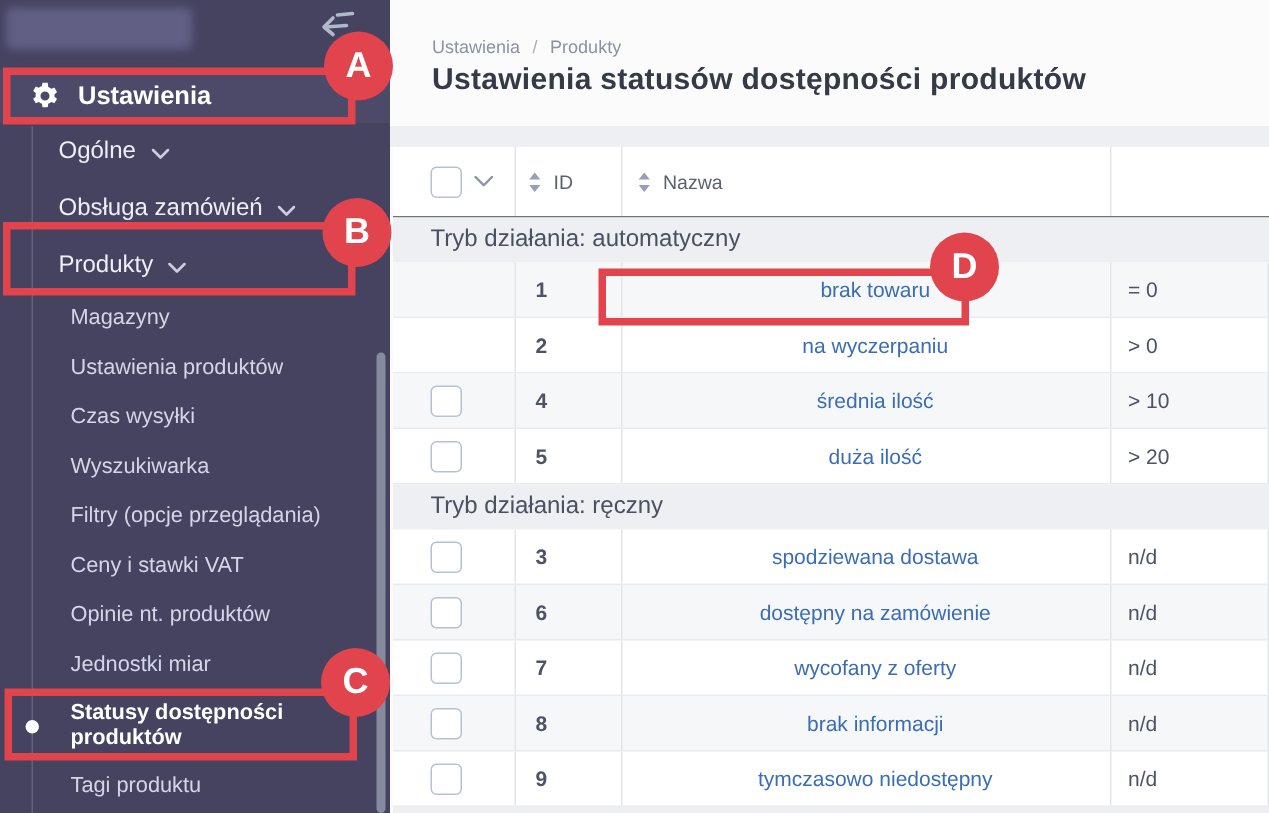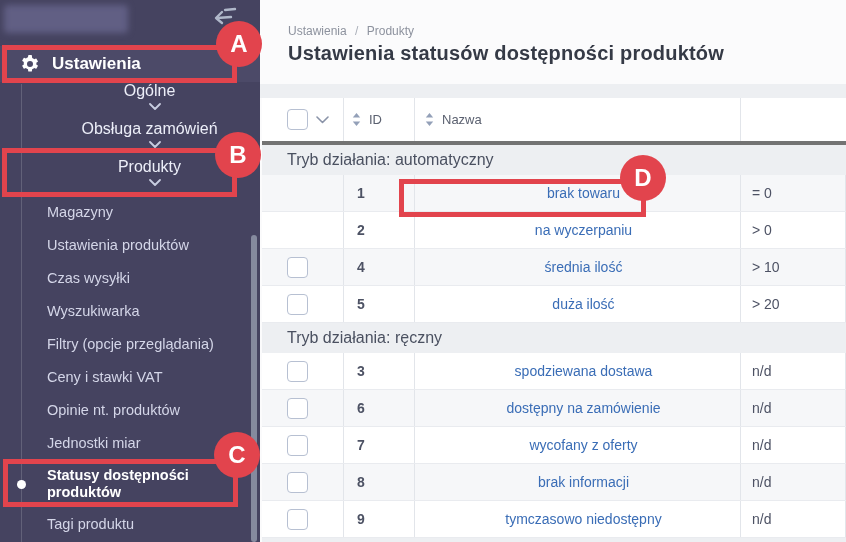--- a/index.html
+++ b/index.html
@@ -7,40 +7,40 @@
   .screen { position:relative; width:846px; height:542px; overflow:hidden; background:#fbfbfc; }
 
   
   .sidebar { position:absolute; left:0; top:0; width:260px; height:542px; background:#454360; }
   .logo-blur { position:absolute; left:4px; top:5px; width:124px; height:28px; background:#615f84; border-radius:4px; filter:blur(3px); }
   .collapse-btn { position:absolute; left:210px; top:5px; width:28px; height:24px; cursor:pointer; }
   .side-rule { position:absolute; left:21px; top:84px; width:1px; height:458px; background:rgba(255,255,255,0.16); }
   .nav { position:absolute; left:0; top:46px; width:260px; }
   .root-item { display:flex; align-items:center; height:36px; background:#4c4a68; padding-left:21px; color:#fff; font-size:17px; font-weight:bold; cursor:pointer; }
   .root-item .gear { margin-right:13px; display:flex; }
-  .section-item { display:flex; align-items:center; height:38px; padding-left:39px; color:#eceef8; font-size:16px; cursor:pointer;flex-direction:column; }
+  .section-item { display:flex; align-items:center; height:38px; padding-left:39px; color:#eceef8; font-size:16px; cursor:pointer; }
   .section-item .chev { margin-left:10px; margin-top:3px; display:flex; }
   .sub-item { position:relative; display:flex; align-items:center; min-height:33px; padding-left:47px; color:#d4d6e8; font-size:14.5px; cursor:pointer; line-height:17px; }
   .sub-item.active { color:#fff; font-weight:bold; padding-top:7px; padding-bottom:7px; max-width:240px; }
   .sub-item.active .lbl { max-width:160px; }
   .bullet { position:absolute; left:17px; top:50%; margin-top:-4px; width:9px; height:9px; border-radius:50%; background:#fff; }
   .scroll-thumb { position:absolute; left:251px; top:235px; width:6px; height:307px; border-radius:3px; background:#9097a9; opacity:.85; cursor:pointer; }
 
   
   .main-head { position:absolute; left:260px; top:0; width:586px; height:84px; background:#fbfbfc; }
   .breadcrumb { position:absolute; left:28px; top:24px; font-size:12px; color:#8d929e; }
   .breadcrumb span.link { cursor:pointer; }
   .breadcrumb .sep { margin:0 5px; color:#a9aeb8; }
   .page-title { position:absolute; left:28px; top:42px; font-size:20px; font-weight:bold; color:#353a46; letter-spacing:0.2px; }
   .band { position:absolute; left:260px; top:84px; width:586px; height:14px; background:#edeff2; }
 
   
   .table { position:absolute; left:262px; top:98px; width:584px; background:#fff; }
   .trow { display:grid; grid-template-columns:82px 71px 326px 105px; }
-  .thead { height:47px; border-bottom:4px solid #737373; }
+  .thead { height:47px; border-bottom:1px solid #737373; }
   .thead .cell { display:flex; align-items:center; font-size:13px; color:#5b6170; }
   .cell { position:relative; }
   .cell.colsep { border-right:1px solid #e2e5ea; }
   .sel-cell { padding-left:25px; display:flex; align-items:center; }
   .checkbox { width:21px; height:21px; background:#fff; border:1px solid #b7c0d2; border-radius:4px; cursor:pointer; flex:none; }
   .thead .hd-chev { margin-left:8px; display:flex; cursor:pointer; }
   .sort { display:flex; margin-right:8px; cursor:pointer; }
   .hid { padding-left:8px; cursor:pointer; }
   .hname { padding-left:10px; cursor:pointer; }
   .hthresh { padding-left:11px; }

